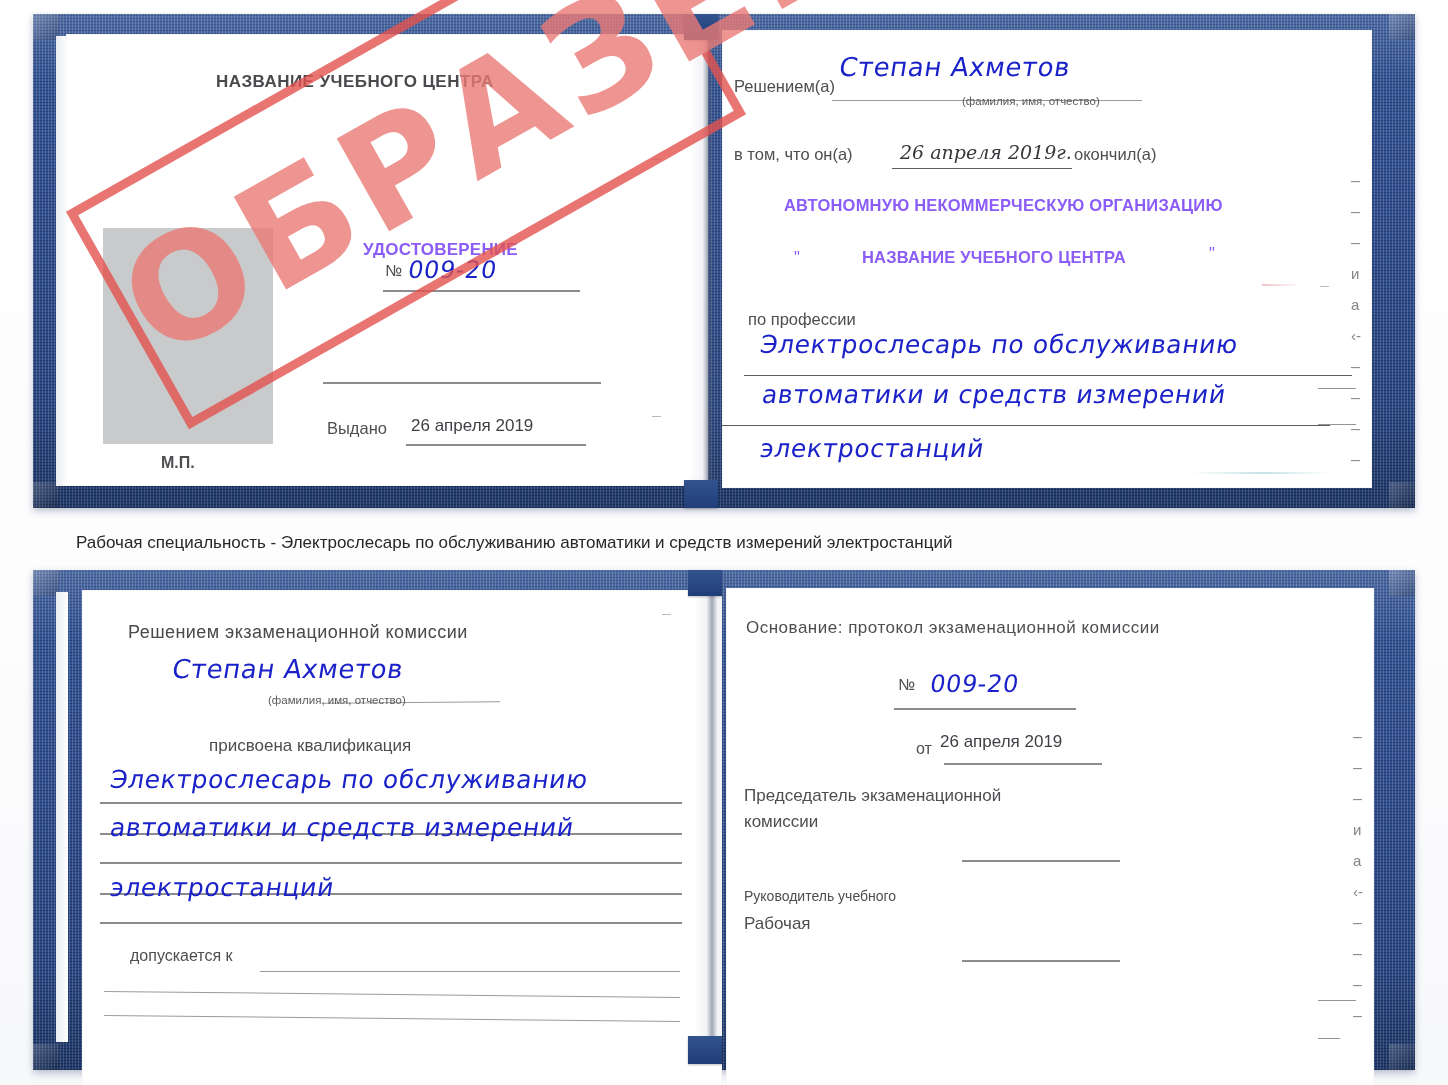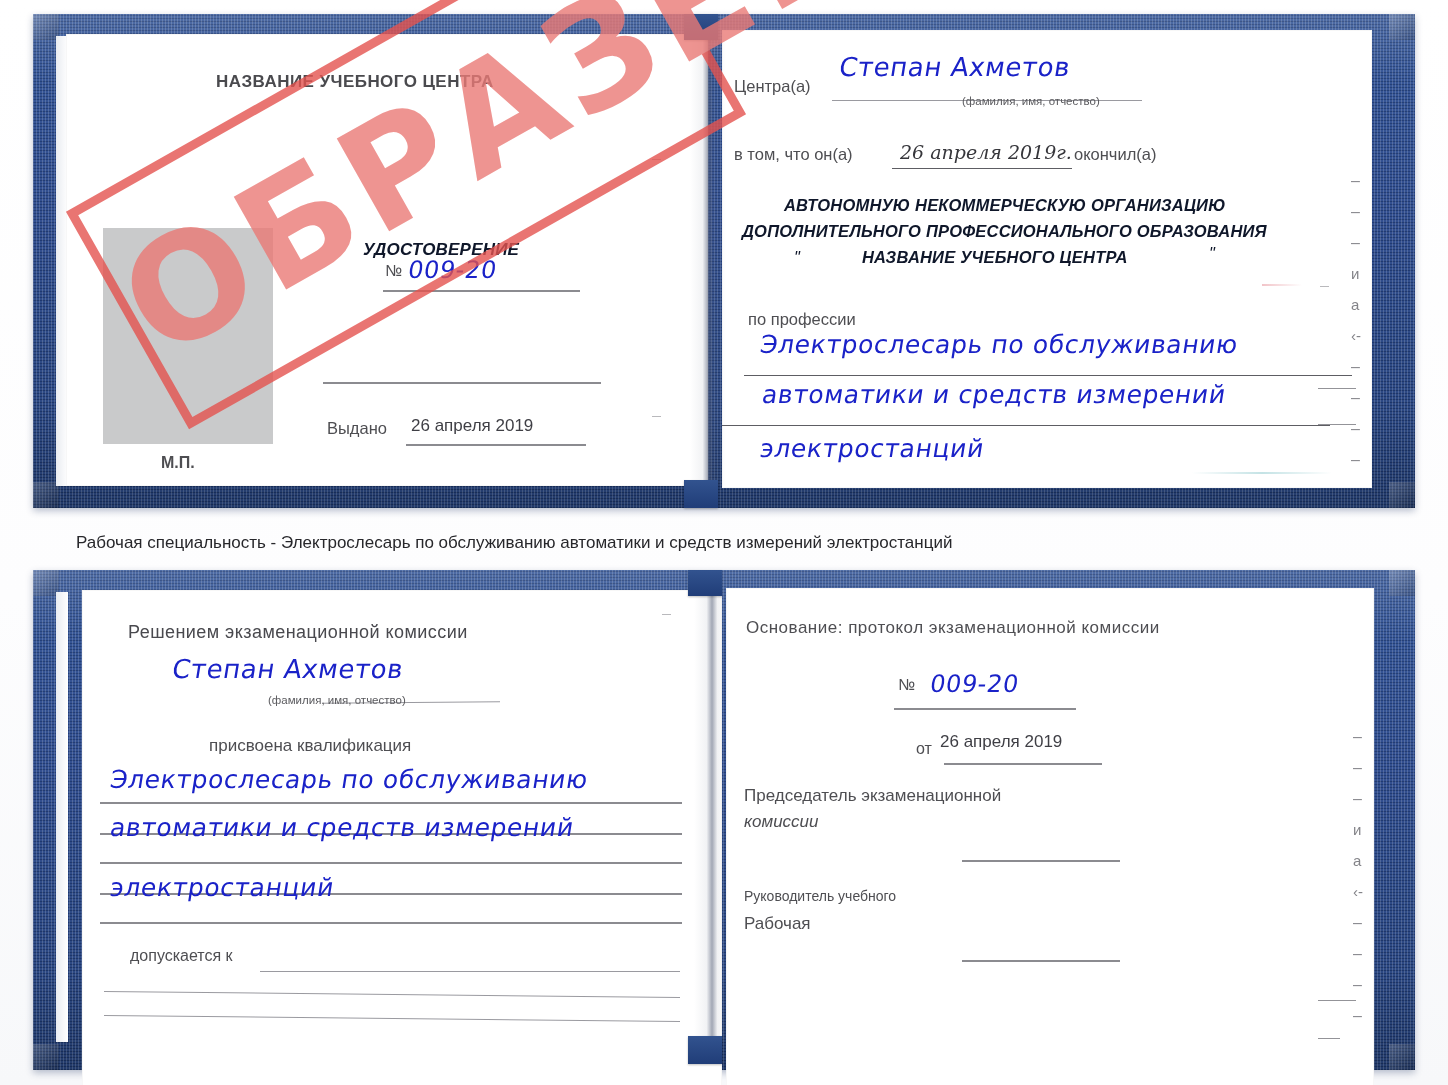--- a/index.html
+++ b/index.html
@@ -82,21 +82,21 @@
     box-shadow: 0 1px 2px rgba(0,0,0,.25);
   }
 
   
   .t { position: absolute; white-space: nowrap; color: #4b4b4f; }
   .center-head {
     font-size: 17px; font-weight: 700; letter-spacing: .45px; color: #4a4a4e;
   }
   .lbl { font-size: 16.5px; color: #4e4e52; }
   .lbl-sm { font-size: 11.5px; color: #5a5a5e; }
-  .blk { font-size: 16.5px; font-weight: 700; letter-spacing: .2px; color: #0f172a; font-style: italic; }
+  .blk { font-size: 16.5px; font-weight: 700; letter-spacing: .2px; color: #8b5cf6; }
   .hand {
     color: #1a22c8;
     font-family: "DejaVu Sans", sans-serif;
     font-size: 23px;
     font-weight: 500;
     letter-spacing: .6px;
     transform: skewX(-9deg);
     transform-origin: left bottom;
   }
   .ital-hand {
@@ -218,32 +218,31 @@
   <div class="ghost-tick" style="left:586px; top:382px;"></div>
 </div>
 
 <div class="photo-box" style="left:103px; top:228px; width:170px; height:216px;"></div>
 
 <div class="spine" style="left:690px; top:34px; width:36px; height:452px;"></div>
 <div class="spine-clip" style="left:684px; top:14px; width:34px; height:26px;"></div>
 <div class="spine-clip" style="left:684px; top:480px; width:34px; height:28px;"></div>
 
 <div class="page" id="page-top-right" style="left:722px; top:30px; width:650px; height:458px;">
-  <div class="t lbl" style="left:12px; top:47px;">Центра(а)</div>
+  <div class="t lbl" style="left:12px; top:47px;">Решением(а)</div>
   <div class="t hand" style="left:115px; top:22px; font-size:26px;">Степан Ахметов</div>
   <div class="rule-thin rule" style="left:110px; top:70px; width:310px;"></div>
   <div class="t lbl-sm" style="left:240px; top:65px;">(фамилия, имя, отчество)</div>
 
   <div class="t lbl" style="left:12px; top:115px;">в том, что он(а)</div>
   <div class="t ital-hand" style="left:178px; top:111px;">26 апреля 2019г.</div>
   <div class="rule rule-dark" style="left:170px; top:138px; width:180px;"></div>
   <div class="t lbl" style="left:352px; top:115px;">окончил(а)</div>
 
   <div class="t blk" style="left:62px; top:166px;">АВТОНОМНУЮ НЕКОММЕРЧЕСКУЮ ОРГАНИЗАЦИЮ</div>
-  <div class="t blk" style="left:20px; top:192px;">ДОПОЛНИТЕЛЬНОГО ПРОФЕССИОНАЛЬНОГО ОБРАЗОВАНИЯ</div>
   <div class="t blk" style="left:72px; top:218px; font-weight:400;">"</div>
   <div class="t blk" style="left:140px; top:218px;">НАЗВАНИЕ УЧЕБНОГО ЦЕНТРА</div>
   <div class="t blk" style="left:487px; top:214px; font-weight:400;">"</div>
 
   <div class="t lbl" style="left:26px; top:280px;">по профессии</div>
 
   <div class="t hand" style="left:36px; top:300px; font-size:25px;">Электрослесарь по обслуживанию</div>
   <div class="rule rule-dark" style="left:22px; top:345px; width:608px;"></div>
 
   <div class="t hand" style="left:38px; top:350px; font-size:25px;">автоматики и средств измерений</div>
@@ -321,21 +320,21 @@
 
   <div class="t lbl" style="left:172px; top:88px; font-size:16px;">№</div>
   <div class="t hand" style="left:202px; top:82px; font-size:24px;">009-20</div>
   <div class="rule" style="left:168px; top:120px; width:182px;"></div>
 
   <div class="t lbl" style="left:190px; top:152px; font-size:16px;">от</div>
   <div class="t lbl" style="left:214px; top:144px; font-size:17px; color:#3f3f45;">26 апреля 2019</div>
   <div class="rule" style="left:218px; top:175px; width:158px;"></div>
 
   <div class="t lbl" style="left:18px; top:198px; font-size:17px;">Председатель экзаменационной</div>
-  <div class="t lbl" style="left:18px; top:224px; font-size:17px;font-style:italic;">комиссии</div>
+  <div class="t lbl" style="left:18px; top:224px; font-size:17px;">комиссии</div>
   <div class="rule" style="left:236px; top:272px; width:158px;"></div>
 
   <div class="t lbl" style="left:18px; top:300px; font-size:14px;">Руководитель учебного</div>
   <div class="t lbl" style="left:18px; top:326px; font-size:17px;">Рабочая</div>
   <div class="rule" style="left:236px; top:372px; width:158px;"></div>
 </div>
 
 <div id="bleed-bottom">
     <div class="bleed bleed-dash" style="left: 1353px; top: 728px;">–</div>
     <div class="bleed bleed-dash" style="left: 1353px; top: 759px;">–</div>

